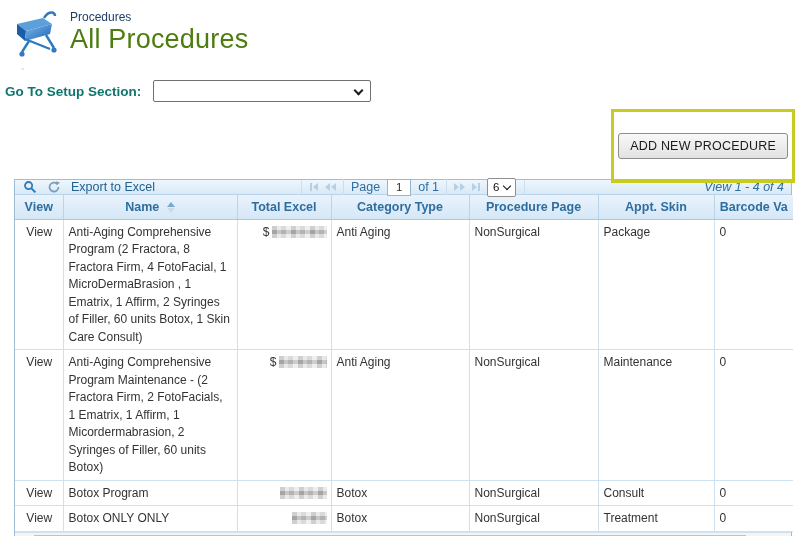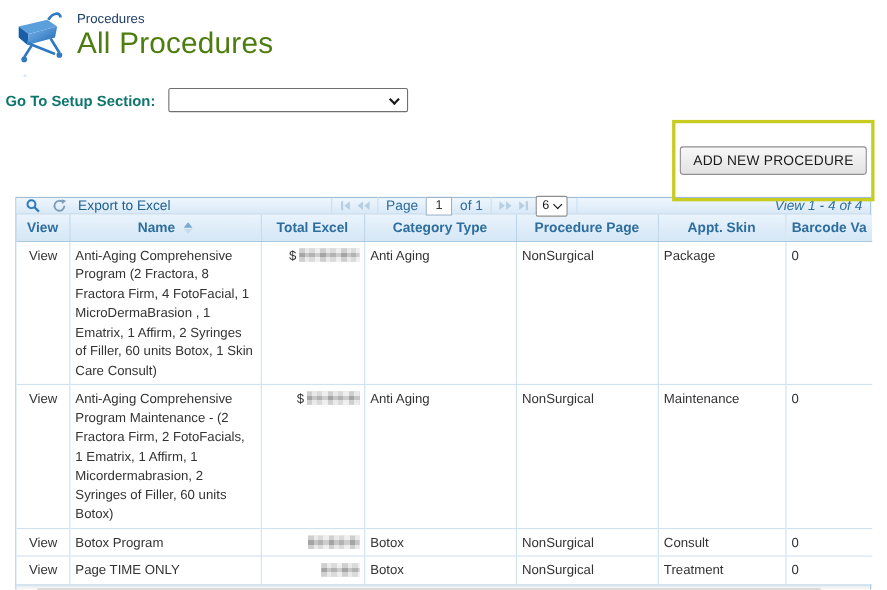--- a/index.html
+++ b/index.html
@@ -233,21 +233,21 @@
       <td class="td-view"><a>View</a></td>
       <td>Botox Program</td>
       <td class="td-price"><span></span><span class="redact" style="width: 47px;"></span></td>
       <td>Botox</td>
       <td>NonSurgical</td>
       <td>Consult</td>
       <td>0</td>
     </tr>
         <tr>
       <td class="td-view"><a>View</a></td>
-      <td>Page TIME ONLY</td>
+      <td>Botox ONLY ONLY</td>
       <td class="td-price"><span></span><span class="redact" style="width: 35px;"></span></td>
       <td>Botox</td>
       <td>NonSurgical</td>
       <td>Treatment</td>
       <td>0</td>
     </tr>
       </tbody>
   </table>
 
   <div class="hscroll">

